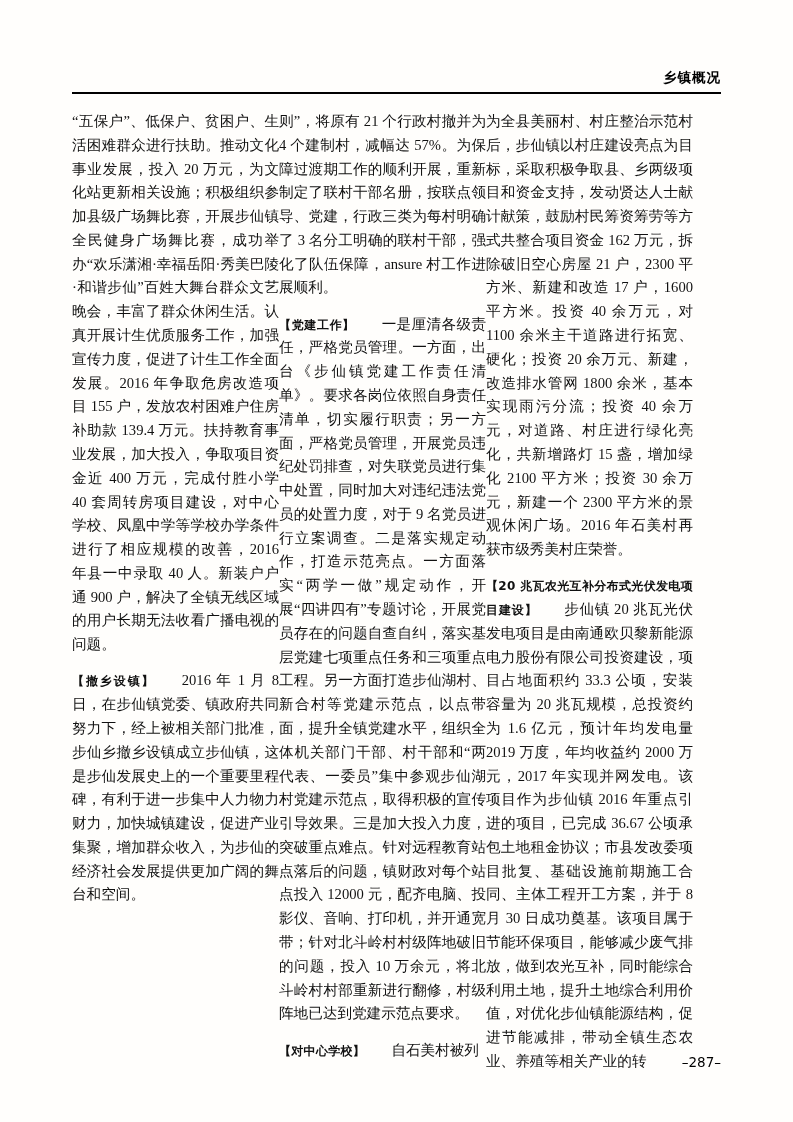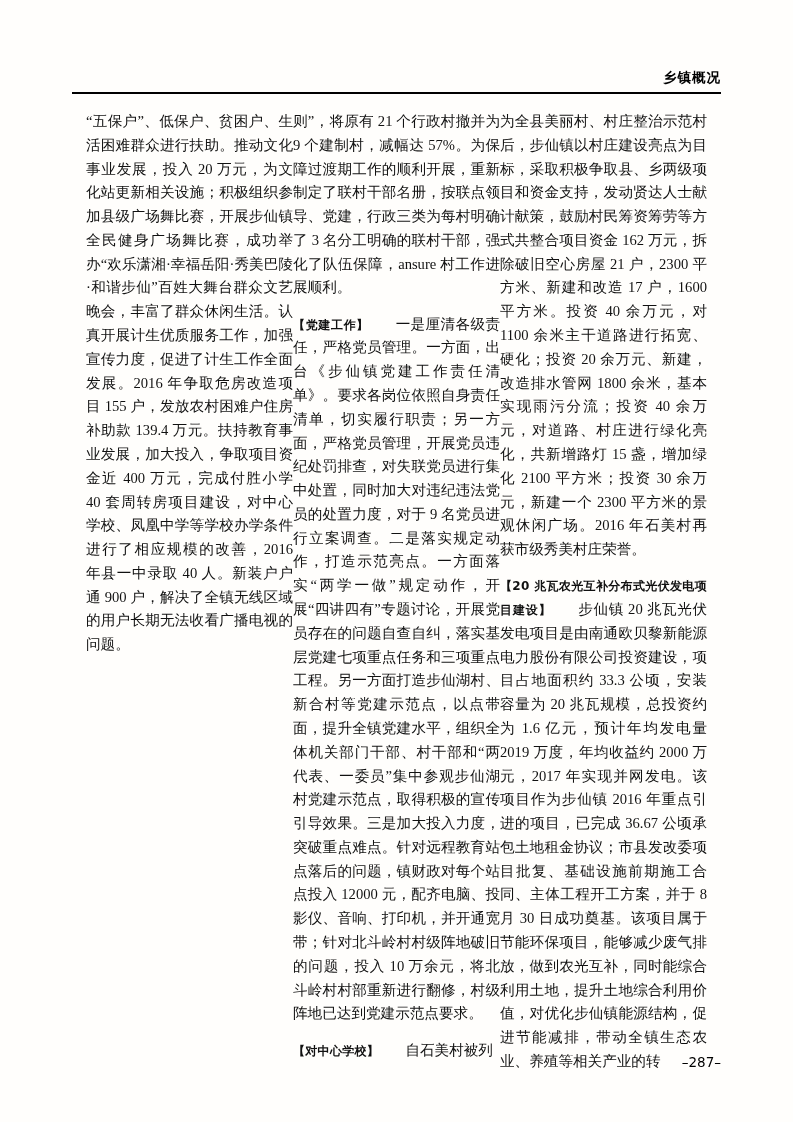--- a/index.html
+++ b/index.html
@@ -48,21 +48,21 @@
     background: #000;
   }
   
   .columns {
     position: absolute;
     top: 110px;
     left: 72px;
     right: 72px;
     bottom: 80px;
     display: flex;
-    justify-content: center;
+    justify-content: flex-start;
   }
   .col {
     width: 207px;
     font-size: 14.6px;
     line-height: 1.63;
     text-align: justify;
     text-justify: inter-ideograph;
   }
   .col p {
     margin: 0 0 0.42em 0;
@@ -98,24 +98,25 @@
 
   <div class="header">
     <div class="header-title">乡镇概况</div>
     <div class="header-rule"></div>
   </div>
 
   <div class="columns">
 
     <div class="col">
       <p>“五保户”、低保户、贫困户、生活困难群众进行扶助。推动文化事业发展，投入 20 万元，为文化站更新相关设施；积极组织参加县级广场舞比赛，开展步仙镇全民健身广场舞比赛，成功举办“欢乐潇湘·幸福岳阳·秀美巴陵·和谐步仙”百姓大舞台群众文艺晚会，丰富了群众休闲生活。认真开展计生优质服务工作，加强宣传力度，促进了计生工作全面发展。2016 年争取危房改造项目 155 户，发放农村困难户住房补助款 139.4 万元。扶持教育事业发展，加大投入，争取项目资金近 400 万元，完成付胜小学 40 套周转房项目建设，对中心学校、凤凰中学等学校办学条件进行了相应规模的改善，2016 年县一中录取 40 人。新装户户通 900 户，解决了全镇无线区域的用户长期无法收看广播电视的问题。</p>
+      <p class="gap"><span class="lead">【撤乡设镇】</span><span class="spacer"></span><span>2016 年 1 月 8 日，在步仙镇党委、镇政府共同努力下，经上被相关部门批准，步仙乡撤乡设镇成立步仙镇，这是步仙发展史上的一个重要里程碑，有利于进一步集中人力物力财力，加快城镇建设，促进产业集聚，增加群众收入，为步仙的经济社会发展提供更加广阔的舞台和空间。</span></p>
     </div>
 
     <div class="col">
-      <p>则”，将原有 21 个行政村撤并为 9 个建制村，减幅达 57%。为保障过渡期工作的顺利开展，重新制定了联村干部名册，按联点领导、党建，行政三类为每村明确了 3 名分工明确的联村干部，强化了队伍保障，ansure 村工作进展顺利。</p>
+      <p>则”，将原有 21 个行政村撤并为 4 个建制村，减幅达 57%。为保障过渡期工作的顺利开展，重新制定了联村干部名册，按联点领导、党建，行政三类为每村明确了 3 名分工明确的联村干部，强化了队伍保障，ansure 村工作进展顺利。</p>
       <p class="gap"><span class="lead">【党建工作】</span><span class="spacer"></span><span>一是厘清各级责任，严格党员管理。一方面，出台《步仙镇党建工作责任清单》。要求各岗位依照自身责任清单，切实履行职责；另一方面，严格党员管理，开展党员违纪处罚排查，对失联党员进行集中处置，同时加大对违纪违法党员的处置力度，对于 9 名党员进行立案调查。二是落实规定动作，打造示范亮点。一方面落实“两学一做”规定动作，开展“四讲四有”专题讨论，开展党员存在的问题自查自纠，落实基层党建七项重点任务和三项重点工程。另一方面打造步仙湖村、新合村等党建示范点，以点带面，提升全镇党建水平，组织全体机关部门干部、村干部和“两代表、一委员”集中参观步仙湖村党建示范点，取得积极的宣传引导效果。三是加大投入力度，突破重点难点。针对远程教育站点落后的问题，镇财政对每个站点投入 12000 元，配齐电脑、投影仪、音响、打印机，并开通宽带；针对北斗岭村村级阵地破旧的问题，投入 10 万余元，将北斗岭村村部重新进行翻修，村级阵地已达到党建示范点要求。</span></p>
       <p class="gap"><span class="lead">【对中心学校】</span><span class="spacer"></span><span>自石美村被列</span></p>
     </div>
 
     <div class="col">
       <p>为全县美丽村、村庄整治示范村后，步仙镇以村庄建设亮点为目标，采取积极争取县、乡两级项目和资金支持，发动贤达人士献计献策，鼓励村民筹资筹劳等方式共整合项目资金 162 万元，拆除破旧空心房屋 21 户，2300 平方米、新建和改造 17 户，1600 平方米。投资 40 余万元，对 1100 余米主干道路进行拓宽、硬化；投资 20 余万元、新建，改造排水管网 1800 余米，基本实现雨污分流；投资 40 余万元，对道路、村庄进行绿化亮化，共新增路灯 15 盏，增加绿化 2100 平方米；投资 30 余万元，新建一个 2300 平方米的景观休闲广场。2016 年石美村再获市级秀美村庄荣誉。</p>
       <p class="gap"><span class="lead">【20 兆瓦农光互补分布式光伏发电项目建设】</span><span class="spacer"></span><span>步仙镇 20 兆瓦光伏发电项目是由南通欧贝黎新能源电力股份有限公司投资建设，项目占地面积约 33.3 公顷，安装容量为 20 兆瓦规模，总投资约为 1.6 亿元，预计年均发电量 2019 万度，年均收益约 2000 万元，2017 年实现并网发电。该项目作为步仙镇 2016 年重点引进的项目，已完成 36.67 公顷承包土地租金协议；市县发改委项目批复、基础设施前期施工合同、主体工程开工方案，并于 8 月 30 日成功奠基。该项目属于节能环保项目，能够减少废气排放，做到农光互补，同时能综合利用土地，提升土地综合利用价值，对优化步仙镇能源结构，促进节能减排，带动全镇生态农业、养殖等相关产业的转</span></p>
     </div>
 
   </div>

